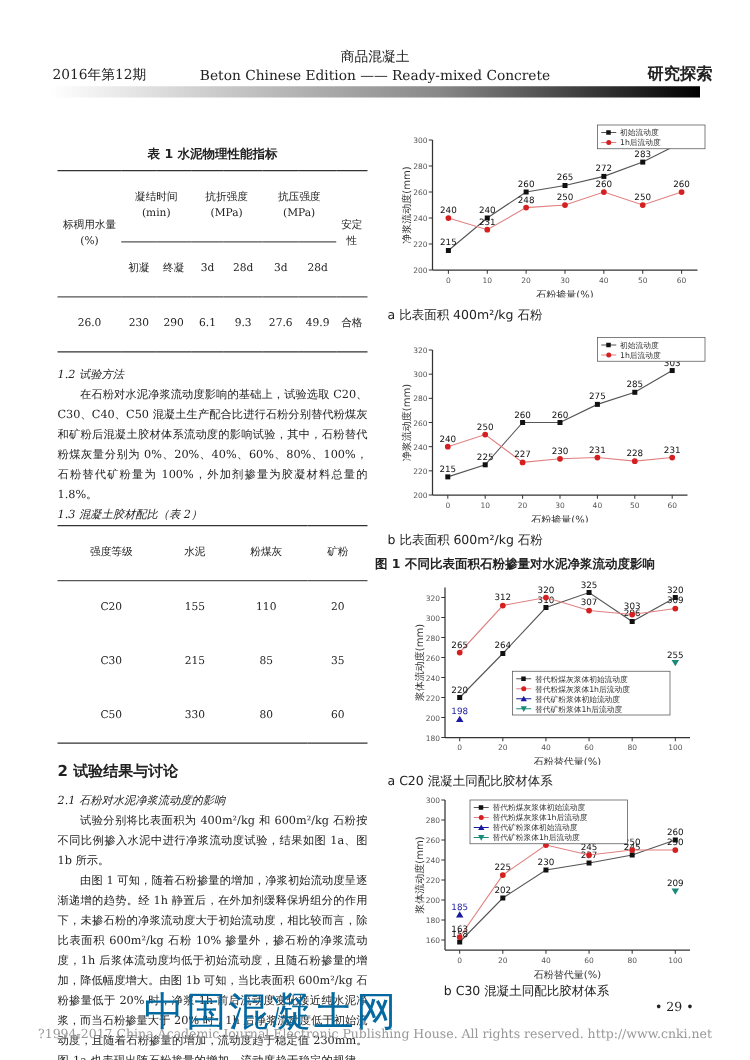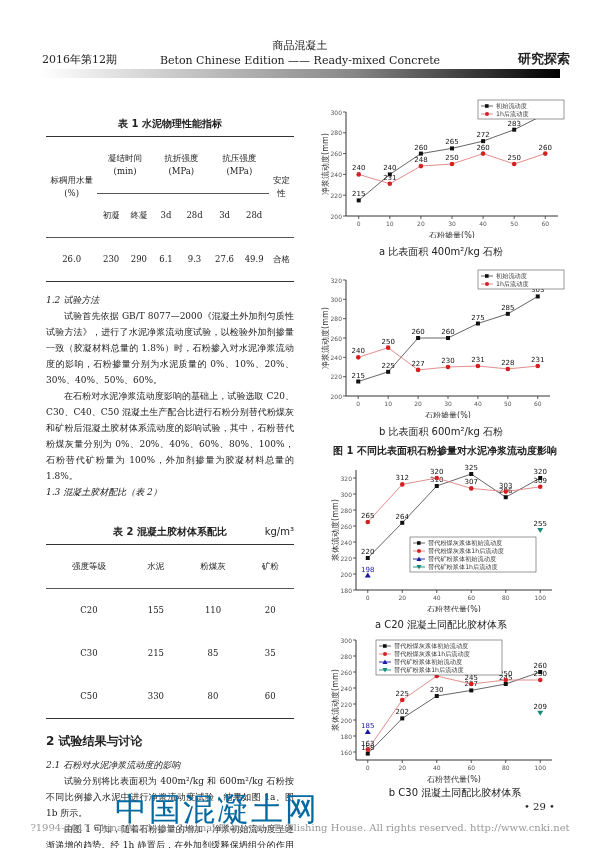--- a/index.html
+++ b/index.html
@@ -14,21 +14,21 @@
   .col-left .noind{text-indent:0;}
   .sec-h{font-style:italic;margin:0;text-indent:0 !important;}
   .sec2{font-family:"DejaVu Sans",sans-serif;font-size:12px;font-weight:bold;margin:14px 0 8px 0;}
   .tbl-title{text-align:center;font-family:"DejaVu Sans",sans-serif;font-weight:bold;font-size:10px;margin:24px 0 4px 0;}
   table{border-collapse:collapse;width:100%;font-size:8.5px;}
   table td,table th{text-align:center;padding:15px 2px;font-weight:normal;line-height:13px;}
   .t-top{border-top:1.5px solid #333;}
   .t-bot{border-bottom:1.5px solid #333;}
   .t-mid{border-bottom:1px solid #555;}
   .chart{position:absolute;}
-  .caption{position:absolute;font-family:"DejaVu Sans",sans-serif;font-size:10px;text-align:center;}
+  .caption{position:absolute;font-family:"DejaVu Sans",sans-serif;font-size:10px;}
   .fig-cap{font-weight:bold;}
   .watermark{left:115px;top:788px;font-size:32px;color:#0369a1;font-family:"DejaVu Sans",sans-serif;letter-spacing:2px;}
   .footer{left:0;top:822px;font-size:10px;color:#999;}
   .pagenum{left:524px;top:801px;font-size:10px;}
   svg text{font-family:"DejaVu Sans",sans-serif;}
 </style>
 </head>
 <body>
 
 <div class="abs hdr-center">
@@ -66,28 +66,23 @@
       <td>6.1</td>
       <td>9.3</td>
       <td>27.6</td>
       <td>49.9</td>
       <td>合格</td>
     </tr>
   </tbody>
     </table>
 
   <p class="sec-h" style="margin-top:10px">1.2  试验方法</p>
-  <p>试验首先依据 GB/T 8077—2000《混凝土外加剂匀质性试验方法》，进行了水泥净浆流动度试验，以检验外加剂掺量一致（胶凝材料总量的 1.8%）时，石粉掺入对水泥净浆流动度的影响，石粉掺量分别为水泥质量的 0%、10%、20%、30%、40%、50%、60%。</p>
   <p>在石粉对水泥净浆流动度影响的基础上，试验选取 C20、C30、C40、C50 混凝土生产配合比进行石粉分别替代粉煤灰和矿粉后混凝土胶材体系流动度的影响试验，其中，石粉替代粉煤灰量分别为 0%、20%、40%、60%、80%、100%，石粉替代矿粉量为 100%，外加剂掺量为胶凝材料总量的 1.8%。</p>
   <p class="sec-h">1.3  混凝土胶材配比（表 2）</p>
 
-  <div class="tbl-title" style="position:relative">
-    <span>表 2   混凝土胶材体系配比</span>
-    <span style="position:absolute;right:0;font-weight:normal">kg/m³</span>
-  </div>
   <table id="t2">
     <tbody>
         <tr class="t-top t-mid">
       <td>强度等级</td>
       <td>水泥</td>
       <td>粉煤灰</td>
       <td>矿粉</td>
     </tr>
     <tr>
           <td>C20</td>

